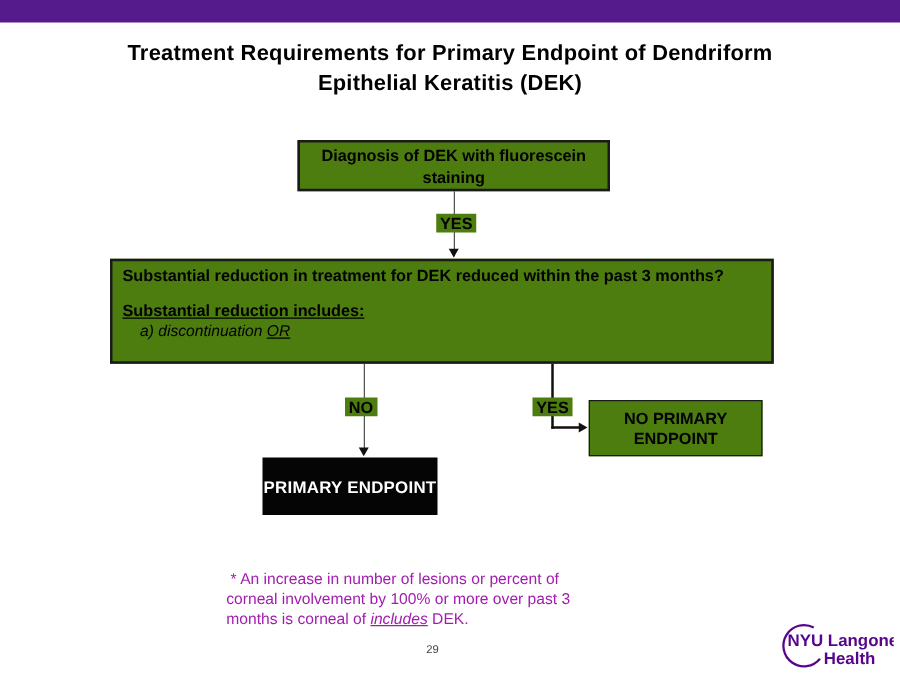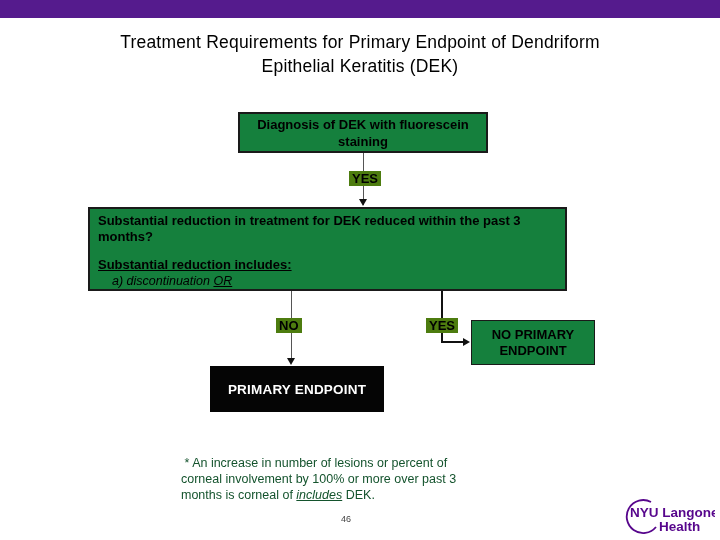--- a/index.html
+++ b/index.html
@@ -2,55 +2,55 @@
 <html><head>
 <meta charset="utf-8">
 <style>
   html,body{margin:0;padding:0;}
   body{font-family:"Liberation Sans","DejaVu Sans",sans-serif;background:#fff;}
   .slide{position:relative;width:720px;height:540px;background:#ffffff;overflow:hidden;}
 
   .topbar{position:absolute;left:0;top:0;width:720px;height:18px;background:#551b8d;}
 
   .title{position:absolute;left:0;top:30px;width:720px;text-align:center;
-         font-weight:normal;font-size:17.5px;line-height:24px;color:#000;letter-spacing:.2px;}
+         font-weight:bold;font-size:17.5px;line-height:24px;color:#000;letter-spacing:.2px;}
 
   
-  .box{position:absolute;background:#15803d;border:2px solid #1a1a1a;box-sizing:border-box;
+  .box{position:absolute;background:#4d7c0f;border:2px solid #1a1a1a;box-sizing:border-box;
        font-weight:bold;color:#000;}
   .diagnosis{left:238px;top:112px;width:250px;height:41px;font-size:13px;line-height:17px;
              text-align:center;display:flex;align-items:center;justify-content:center;padding:0 10px;}
-  .criteria{left:88px;top:207px;width:479px;height:84px;font-size:13px;padding:4px 8px;}
+  .criteria{left:88px;top:207px;width:531px;height:84px;font-size:13px;padding:4px 8px;}
   .criteria .q{font-weight:bold;line-height:16px;}
   .criteria .gap{height:12px;}
   .criteria .inc{font-weight:bold;text-decoration:underline;line-height:16px;}
   .criteria .item{font-style:italic;font-weight:normal;margin-left:14px;line-height:16px;font-size:12.5px;}
   .criteria .item u{text-decoration:underline;margin-top:32px;}
 
-  .endpoint{left:210px;top:366px;width:174px;height:46px;background:#050505;border:none;
+  .endpoint{left:210px;top:366px;width:140px;height:46px;background:#050505;border:none;
             color:#fff;font-size:13.5px;display:flex;align-items:center;justify-content:center;
             text-align:right;letter-spacing:.2px;}
-  .noendpoint{left:471px;top:320px;width:124px;height:45px;border:1.5px solid #1a1a1a;
+  .noendpoint{left:471px;top:320px;width:139px;height:45px;border:1.5px solid #1a1a1a;
               font-size:13px;line-height:16px;display:flex;align-items:center;justify-content:center;
               text-align:center;}
 
   
   .vline{position:absolute;background:#555;width:1px;}
   .vline.dark{background:#111;width:2px;}
   .hline{position:absolute;background:#111;height:2px;}
   .arrow-down{position:absolute;width:0;height:0;border-left:4px solid transparent;
               border-right:4px solid transparent;border-top:7px solid #111;}
   .arrow-right{position:absolute;width:0;height:0;border-top:4px solid transparent;
                border-bottom:4px solid transparent;border-left:7px solid #111;}
   .branch-label{position:absolute;background:#4d7c0f;font-weight:bold;font-size:13px;color:#000;
                 padding:0 3px;}
 
   
   .footnote{position:absolute;left:181px;top:455px;width:330px;font-size:12.5px;
-            line-height:16px;color:#14532d;}
+            line-height:16px;color:#a21caf;}
   .footnote .em{font-style:italic;text-decoration:underline;}
 
   .pagenum{position:absolute;left:336px;top:514px;width:20px;text-align:center;
            font-size:9px;color:#444;}
 
   
   .zeds{position:absolute;left:16px;top:492px;width:92px;}
   .zeds-caption{font-size:6.5px;color:#5a2d82;text-align:center;margin-top:1px;
                 letter-spacing:.2px;white-space:nowrap;}
   .nyu{position:absolute;left:615px;top:496px;width:100px;height:42px;}
@@ -101,21 +101,21 @@
       <span>ENDPOINT</span>
     </span>
   </div>
 
   <div class="footnote">
     <div>&nbsp;<span>* An increase in number of lesions or percent of</span></div>
     <div>corneal involvement by 100% or more over past 3</div>
     <div><span>months is corneal of </span><span class="em">includes</span><span> DEK.</span></div>
   </div>
 
-  <div class="pagenum">46</div>
+  <div class="pagenum">29</div>
 
 
   <div class="nyu">
     <svg width="100" height="42" viewBox="0 0 100 42">
       <path d="M 36 6 A 16.5 16.5 0 1 0 41 31" fill="none" stroke="#57068c" stroke-width="1.8"></path>
       <text x="15" y="21" font-family="Liberation Sans, sans-serif" font-weight="bold" font-size="13.5" fill="#57068c">NYU Langone</text>
       <text x="44" y="35" font-family="Liberation Sans, sans-serif" font-weight="bold" font-size="13.5" fill="#57068c">Health</text>
     </svg>
   </div>
 

